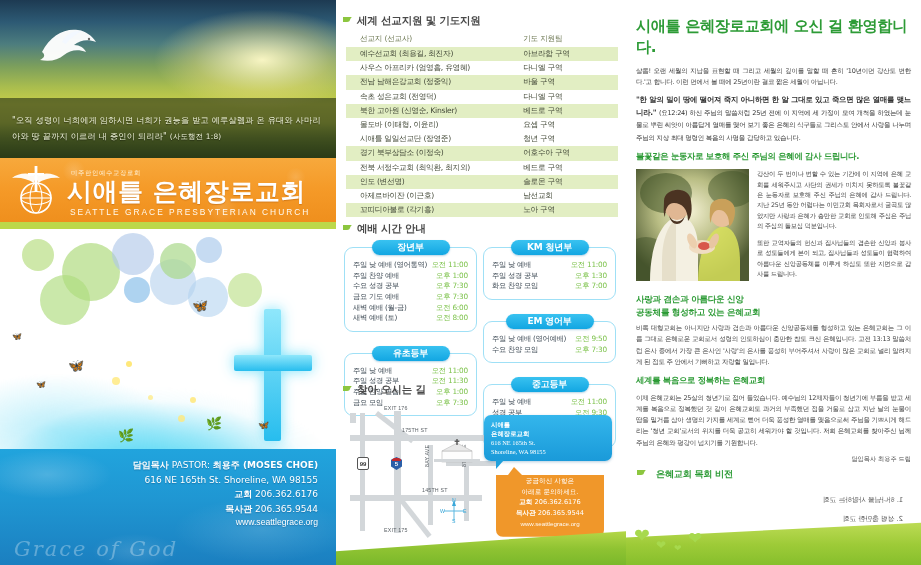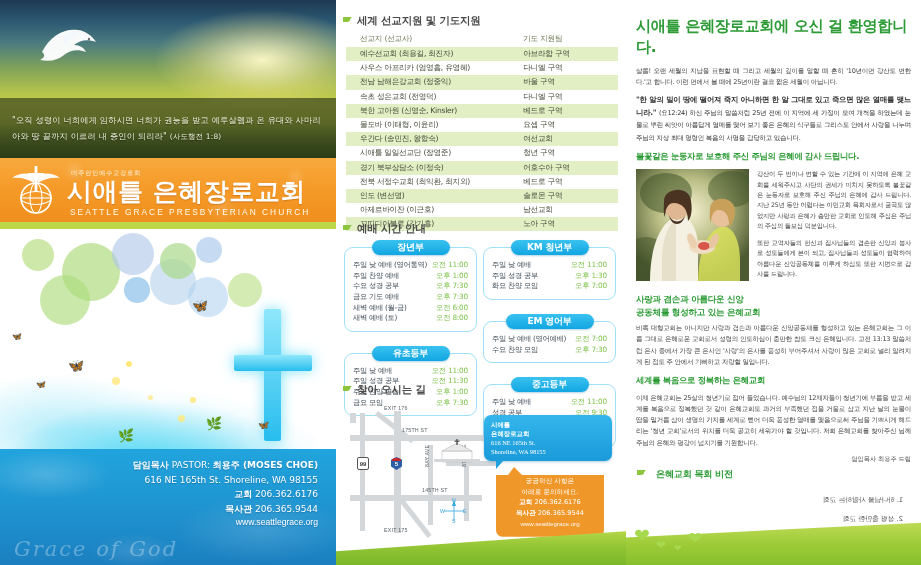--- a/index.html
+++ b/index.html
@@ -348,24 +348,20 @@
               <td>다니엘 구역</td>
             </tr>
           <tr class="alt">
               <td>북한 고아원 (신영순, Kinsler)</td>
               <td>베드로 구역</td>
             </tr>
           <tr>
               <td>몰도바 (이태형, 이윤리)</td>
               <td>요셉 구역</td>
             </tr>
-          <tr class="alt">
-              <td>우간다 (송민진, 왕항숙)</td>
-              <td>여선교회</td>
-            </tr>
           <tr>
               <td>시애틀 일일선교단 (장영준)</td>
               <td>청년 구역</td>
             </tr>
           <tr class="alt">
               <td>경기 북부상담소 (이정숙)</td>
               <td>어호수아 구역</td>
             </tr>
           <tr>
               <td>전북 서정수교회 (최익환, 최지외)</td>
@@ -470,21 +466,21 @@
                   <span class="w-time">오후 7:00</span>
                 </div>
             </div>
           </div>
 
           <div class="w-card" style="margin-top:14px;">
             <div class="w-pill" style="width:88px;">EM 영어부</div>
             <div class="w-body">
               <div class="w-row">
                   <span class="w-label">주일 낮 예배 (영어예배)</span>
-                  <span class="w-time">오전 7:00</span>
+                  <span class="w-time">오전 9:50</span>
                 </div>
               <div class="w-row">
                   <span class="w-label">수요 찬양 모임</span>
                   <span class="w-time">오후 7:30</span>
                 </div>
             </div>
           </div>
 
           <div class="w-card" style="margin-top:14px;">
             <div class="w-pill">중고등부</div>

